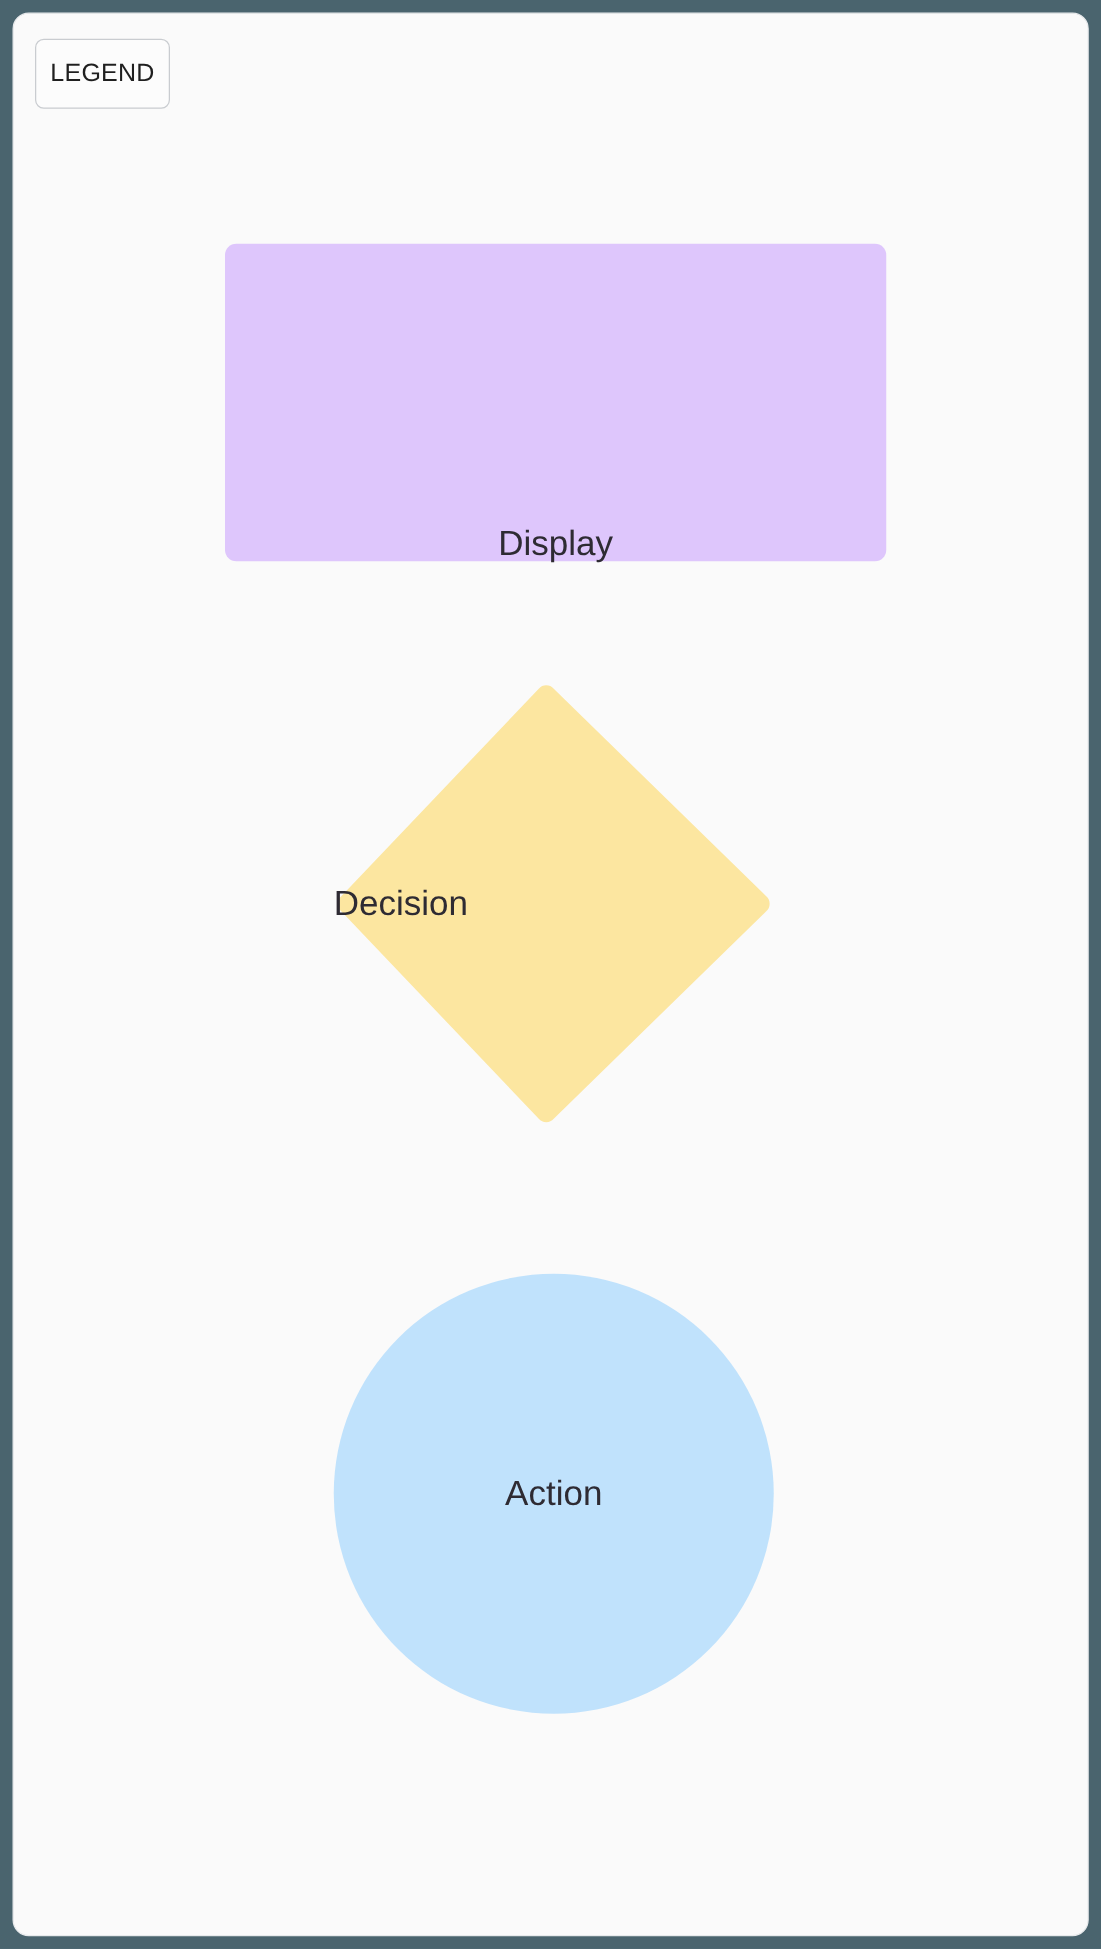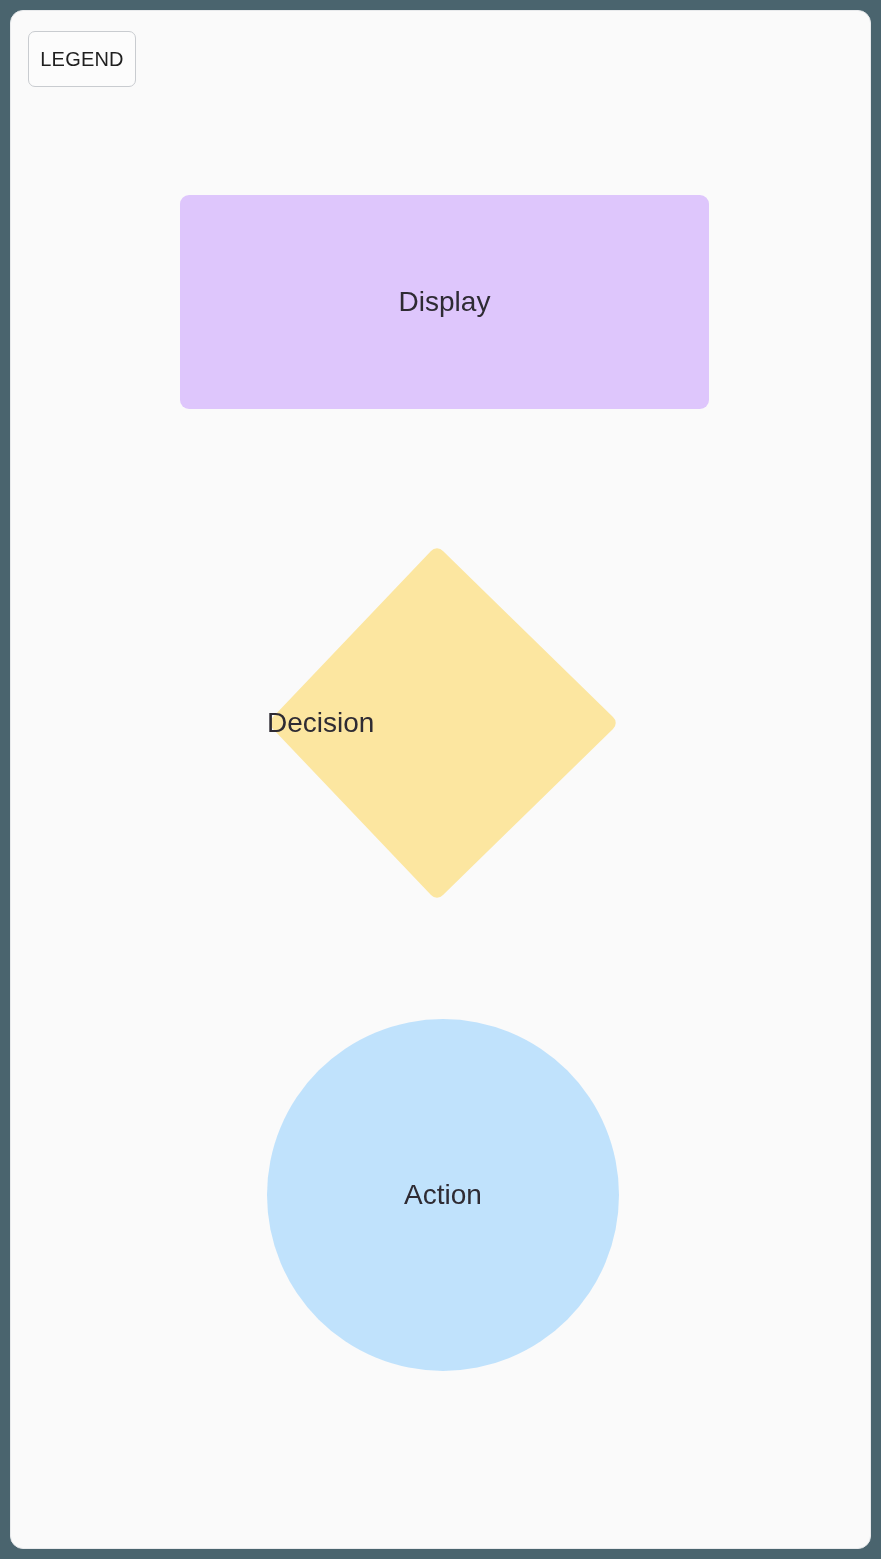--- a/index.html
+++ b/index.html
@@ -69,24 +69,24 @@
     white-space: nowrap;
     text-align: center;
   }
 
   
   #node-display {
     position: absolute;
     left: 169px;
     top: 184px;
     width: 529px;
-    height: 214px;
+    height: 254px;
     border-radius: 9px;
     display: flex;
-    align-items: center;
+    align-items: flex-end;
     justify-content: center;
   }
 
   
   #node-decision {
     position: absolute;
     left: 256px;
     top: 534px;
     width: 352px;
     height: 356px;

